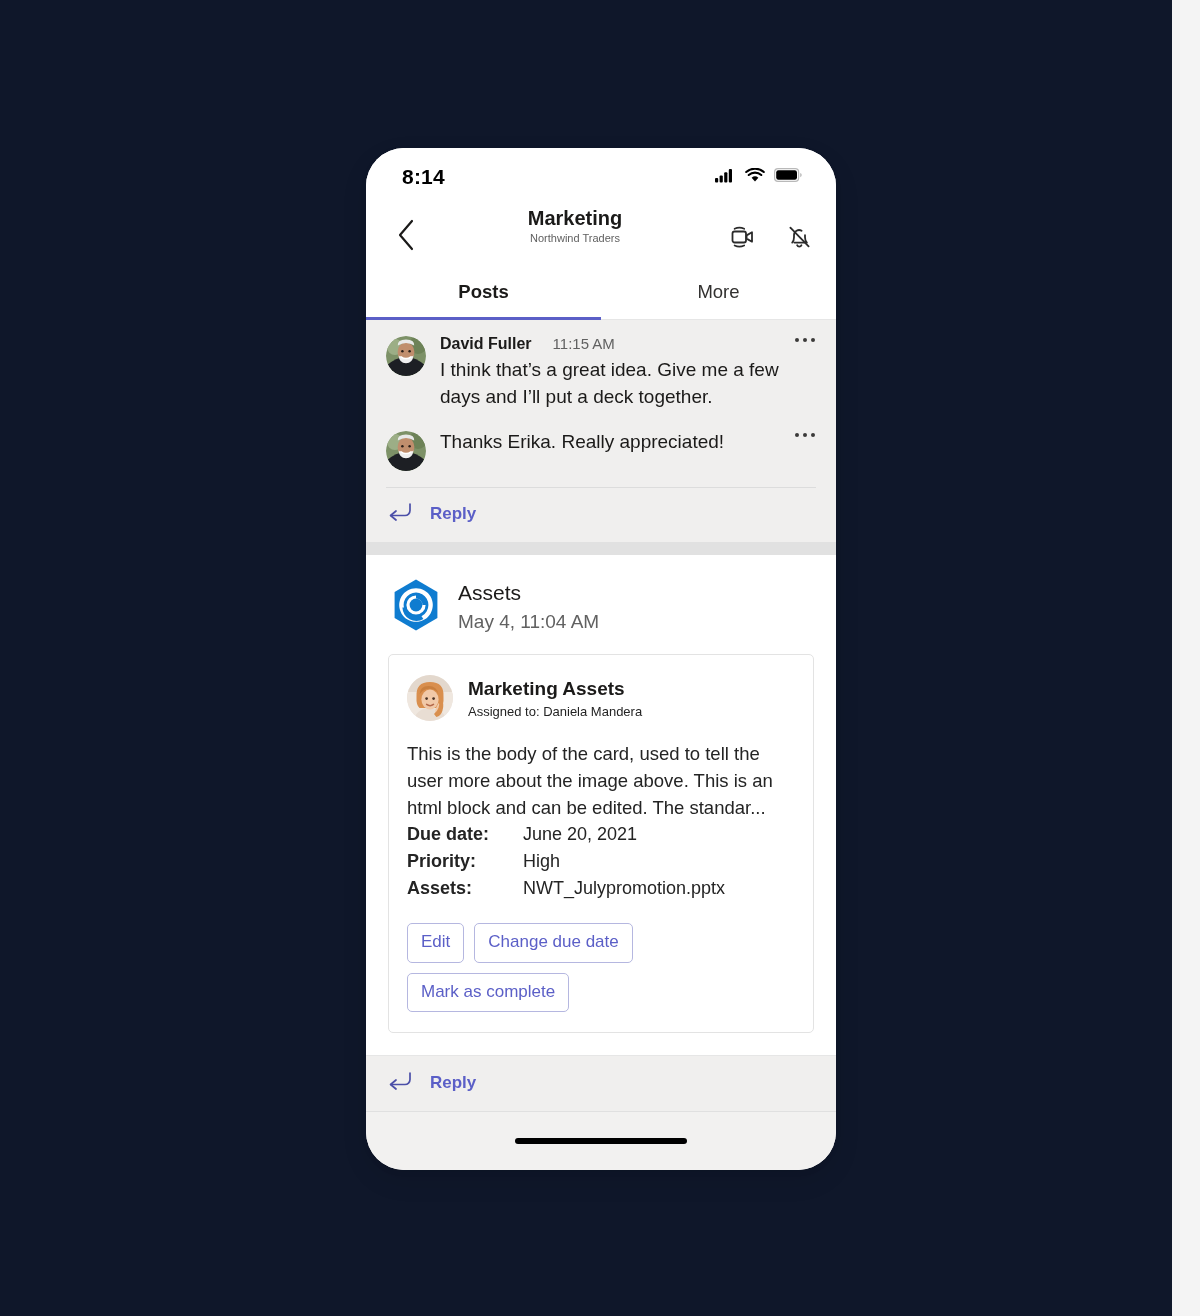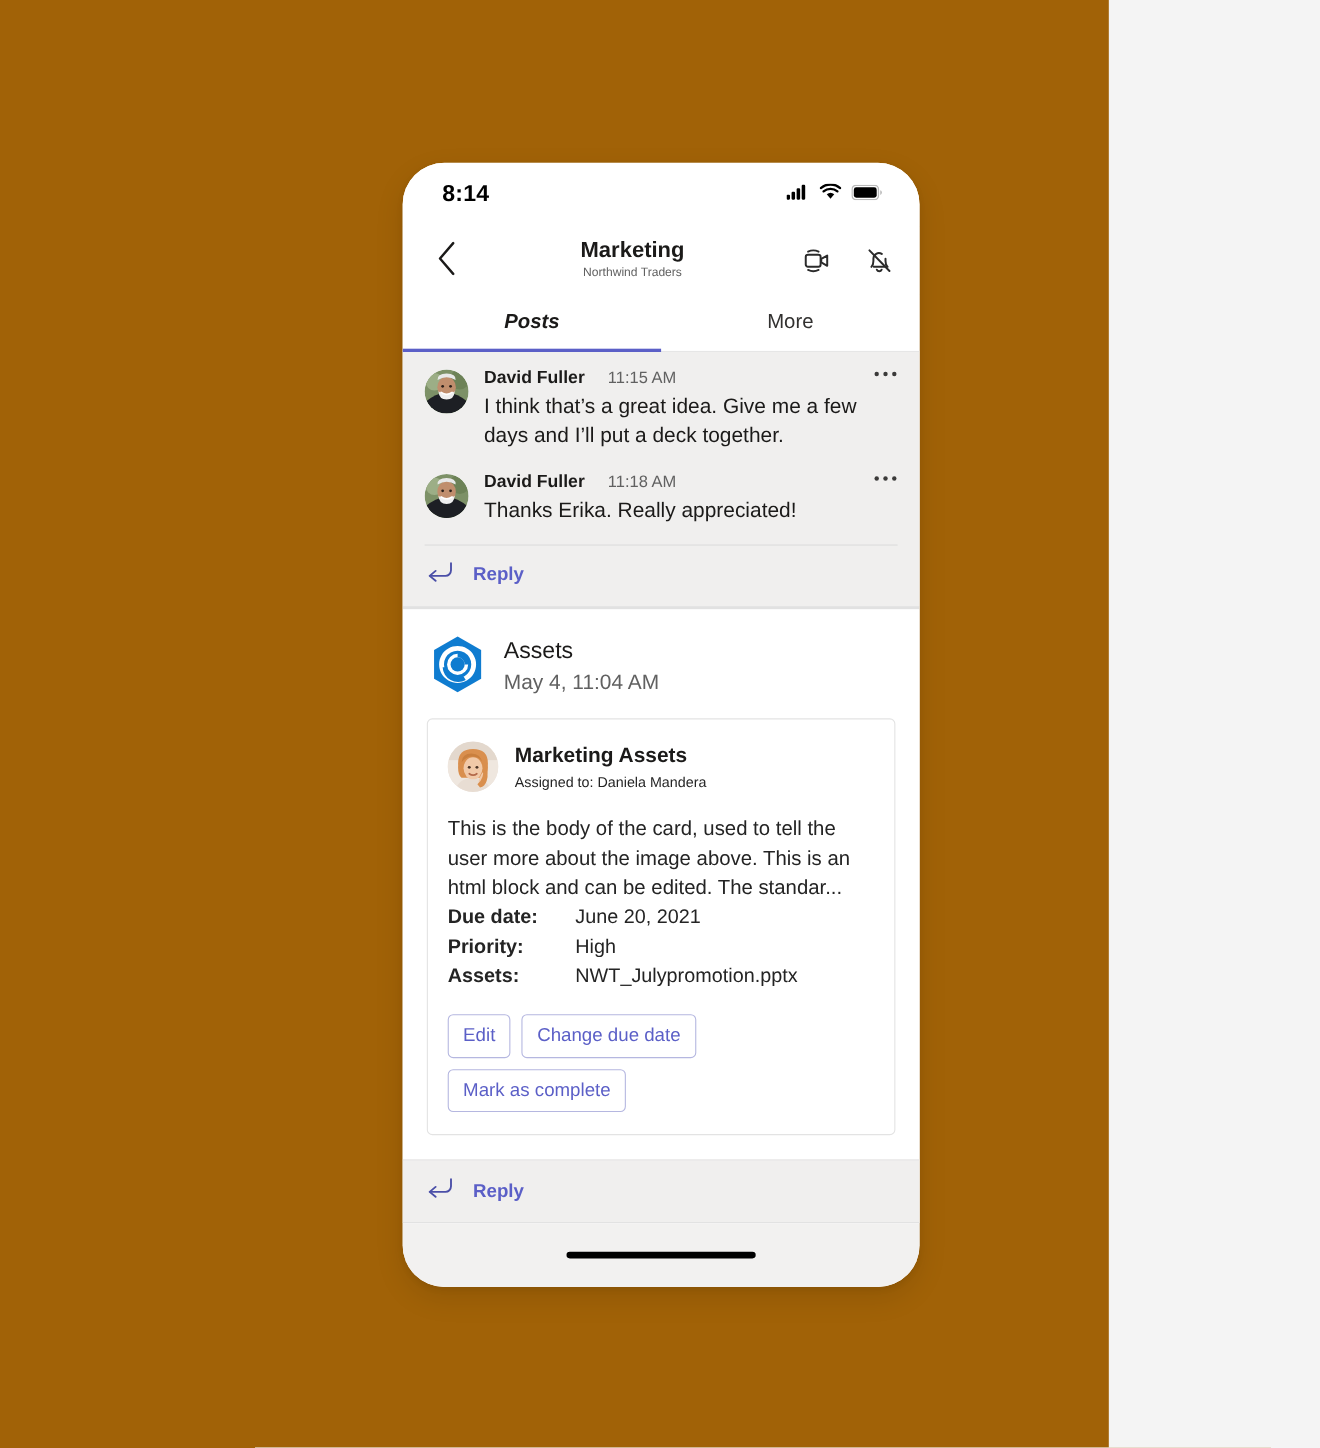--- a/index.html
+++ b/index.html
@@ -7,23 +7,23 @@
   html, body {
     width: 1200px;
     height: 1316px;
     background: #f4f4f4;
     font-family: "Liberation Sans", sans-serif;
     -webkit-font-smoothing: antialiased;
   }
 
   #stage {
     position: relative;
-    width: 1008px;
+    width: 1172px;
     height: 1316px;
-    background: #a16207;
+    background: #0f172a;
     overflow: hidden;
   }
 
   
   .phone {
     position: absolute;
     left: 366px;
     top: 148px;
     width: 470px;
     height: 1022px;
@@ -54,21 +54,20 @@
   .status-icons {
     display: flex;
     align-items: center;
     gap: 9px;
   }
 
   
   .header {
     flex: 0 0 62px;
     display: flex;
-    align-items: center;
     padding: 0 22px 0 20px;
     background: #fff;
   }
   .back-btn {
     width: 42px;
     flex: 0 0 42px;
     display: flex;
     align-items: center;
     justify-content: center;
     cursor: pointer;
@@ -110,21 +109,21 @@
     flex: 1;
     display: flex;
     align-items: center;
     justify-content: center;
     font-size: 18.5px;
     color: #323130;
     cursor: pointer;
     position: relative;
     padding-bottom: 3px;
   }
-  .tab.active { font-weight: 600; color: #1b1a19; font-style: italic; }
+  .tab.active { font-weight: 600; color: #1b1a19; }
   .tab.active::after {
     content: "";
     position: absolute;
     left: 0; right: 0; bottom: -1px;
     height: 3px;
     background: #5b5fc7;
   }
 
   
   .feed {
@@ -440,23 +439,20 @@
                 <ellipse cx="20" cy="16" rx="8.4" ry="9.6" fill="#c08e6d"></ellipse>
                 <path d="M11.8 9.5 q8.2 -5 16.4 0 q0.5 -6 -8.2 -6 q-8.7 0 -8.2 6 Z" fill="#e8e8e8"></path>
                 <path d="M12.6 19.6 q7.4 6.5 14.8 0 q-0.6 7.6 -7.4 7.6 q-6.8 0 -7.4 -7.6 Z" fill="#efefef"></path>
                 <circle cx="16.4" cy="15.2" r="1.25" fill="#2a1f19"></circle>
                 <circle cx="23.6" cy="15.2" r="1.25" fill="#2a1f19"></circle>
                 <path d="M15 20.8 q5 3.4 10 0" stroke="#ffffff" stroke-width="1.6" fill="none" stroke-linecap="round"></path>
               </g>
             </svg>
           </div>
           <div class="msg-body">
-            <div class="msg-meta">
-              <span class="msg-author">David Fuller</span><span class="msg-time">11:18 AM</span>
-            </div>
             <div class="msg-text">Thanks Erika. Really appreciated!</div>
           </div>
           <div class="msg-more">
             <span class="dots">
                 <i></i>
                 <i></i>
                 <i></i>
               </span>
           </div>
         </div>

